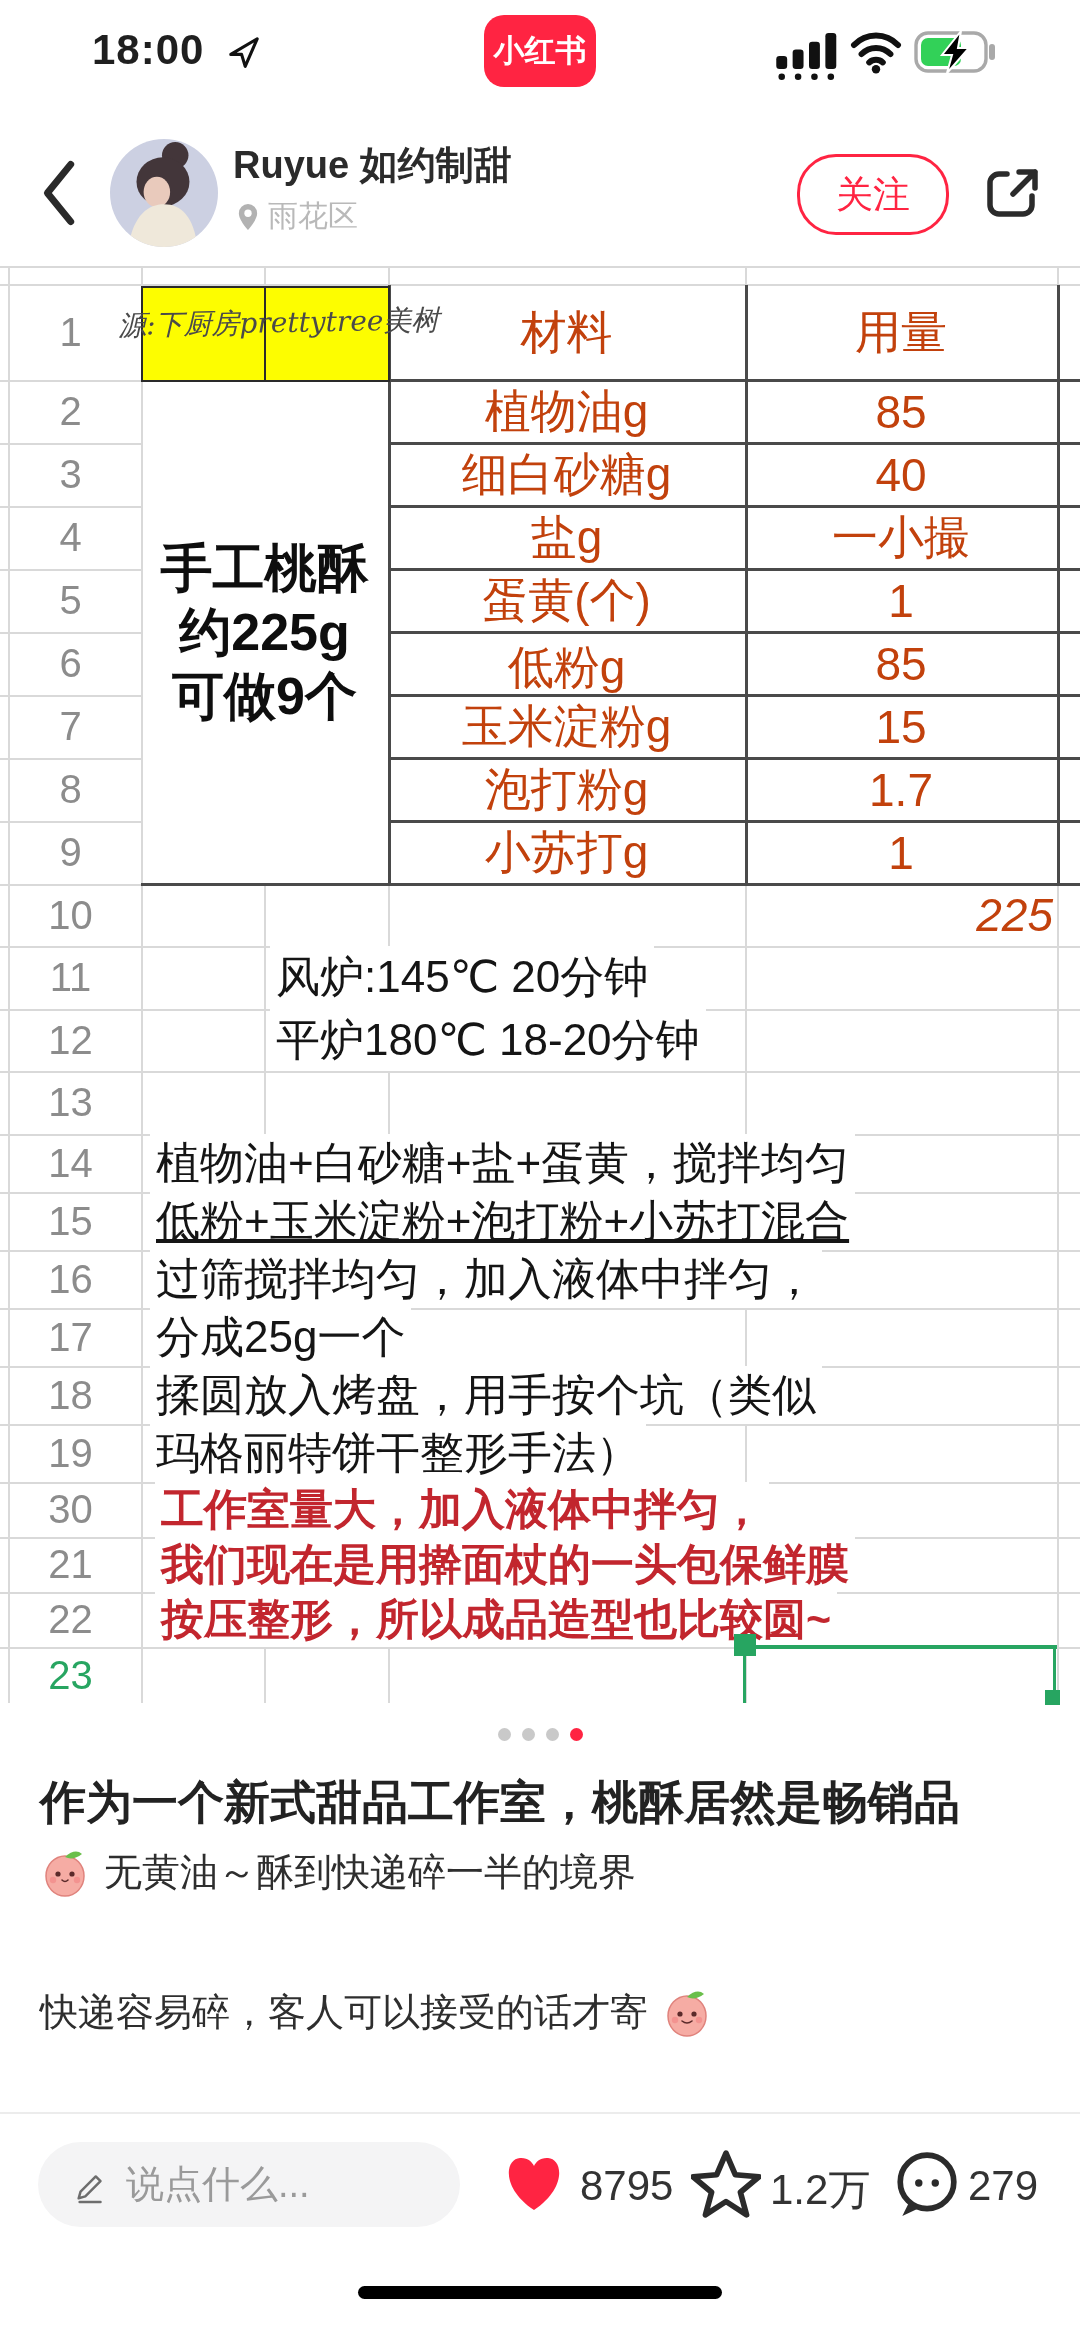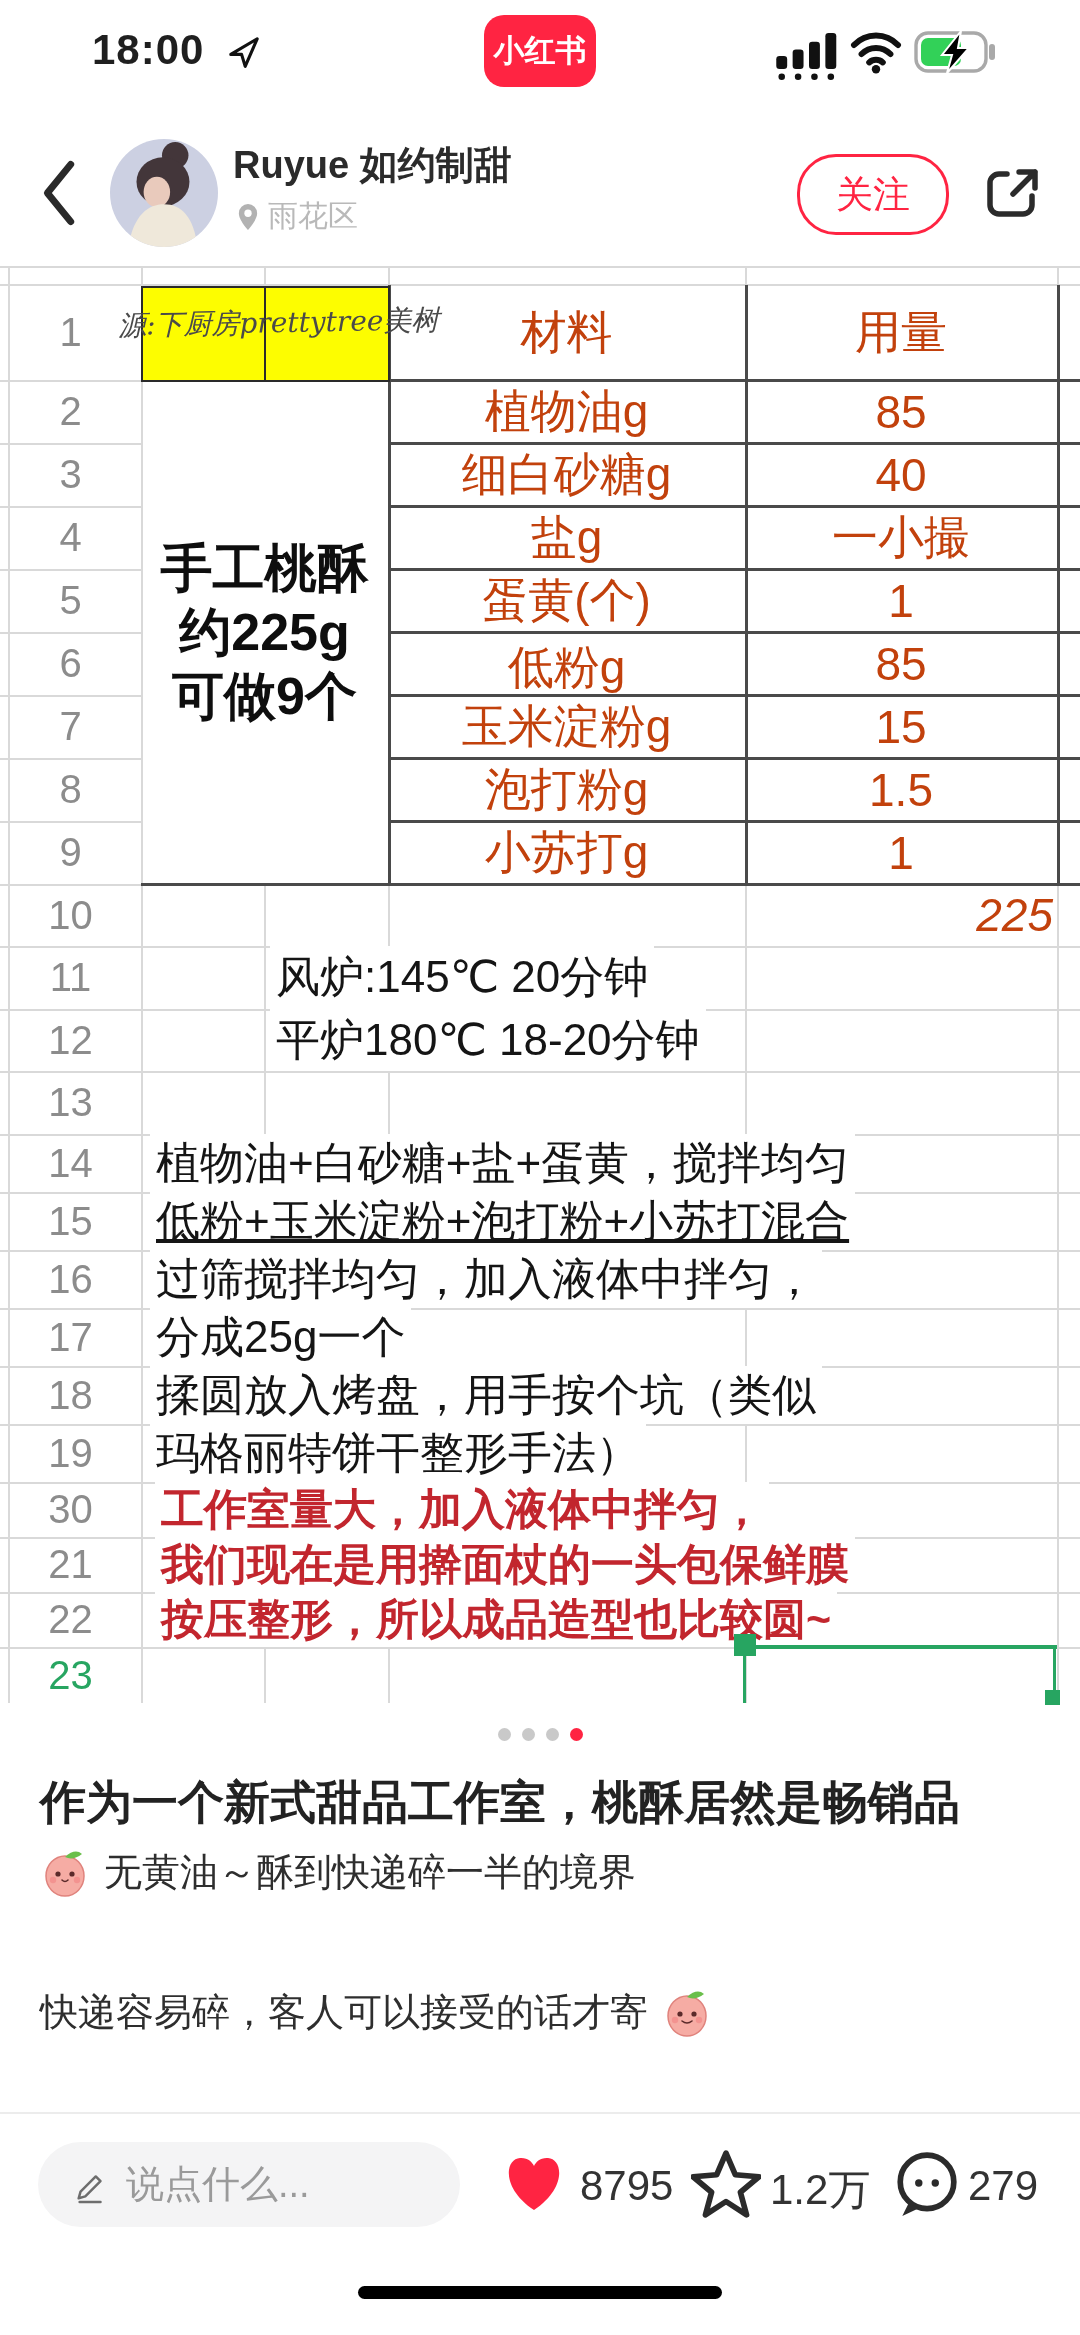--- a/index.html
+++ b/index.html
@@ -197,21 +197,21 @@
       <div class="cellt flexc" style="position: absolute; left: 747px; top: 443px; width: 308px; height: 63px;">40</div>
       <div class="cellt flexc" style="position: absolute; left: 390px; top: 506px; width: 353px; height: 63px;">盐g</div>
       <div class="cellt flexc" style="position: absolute; left: 747px; top: 506px; width: 308px; height: 63px;">一小撮</div>
       <div class="cellt flexc" style="position: absolute; left: 390px; top: 569px; width: 353px; height: 63px;">蛋黄(个)</div>
       <div class="cellt flexc" style="position: absolute; left: 747px; top: 569px; width: 308px; height: 63px;">1</div>
       <div class="cellt flexc" style="position: absolute; left: 390px; top: 636px; width: 353px; height: 63px;">低粉g</div>
       <div class="cellt flexc" style="position: absolute; left: 747px; top: 632px; width: 308px; height: 63px;">85</div>
       <div class="cellt flexc" style="position: absolute; left: 390px; top: 695px; width: 353px; height: 63px;">玉米淀粉g</div>
       <div class="cellt flexc" style="position: absolute; left: 747px; top: 695px; width: 308px; height: 63px;">15</div>
       <div class="cellt flexc" style="position: absolute; left: 390px; top: 758px; width: 353px; height: 63px;">泡打粉g</div>
-      <div class="cellt flexc" style="position: absolute; left: 747px; top: 758px; width: 308px; height: 63px;">1.5</div>
+      <div class="cellt flexc" style="position: absolute; left: 747px; top: 758px; width: 308px; height: 63px;">1.7</div>
       <div class="cellt flexc" style="position: absolute; left: 390px; top: 821px; width: 353px; height: 63px;">小苏打g</div>
       <div class="cellt flexc" style="position: absolute; left: 747px; top: 821px; width: 308px; height: 63px;">1</div>
       <div class="cellt" style="position: absolute; left: 0px; top: 884px; width: 1053px; height: 62px; display: flex; align-items: center; justify-content: flex-end; font-style: italic;">225</div>
       <div class="notet" style="position: absolute; left: 270px; top: 946px; width: auto; height: 63px; display: flex; align-items: center;">风炉:145℃ 20分钟</div>
       <div class="notet" style="position: absolute; left: 270px; top: 1009px; width: auto; height: 62px; display: flex; align-items: center;">平炉180℃ 18-20分钟</div>
       <div class="notet" style="position: absolute; left: 150px; top: 1134px; width: auto; height: 58px; display: flex; align-items: center;">植物油+白砂糖+盐+蛋黄，搅拌均匀</div>
       <div class="notet" style="position: absolute; left: 150px; top: 1192px; width: auto; height: 58px; display: flex; align-items: center; text-decoration: underline;">低粉+玉米淀粉+泡打粉+小苏打混合</div>
       <div class="notet" style="position: absolute; left: 150px; top: 1250px; width: auto; height: 58px; display: flex; align-items: center;">过筛搅拌均匀，加入液体中拌匀，</div>
       <div class="notet" style="position: absolute; left: 150px; top: 1308px; width: auto; height: 58px; display: flex; align-items: center;">分成25g一个</div>
       <div class="notet" style="position: absolute; left: 150px; top: 1366px; width: auto; height: 58px; display: flex; align-items: center;">揉圆放入烤盘，用手按个坑（类似</div>

